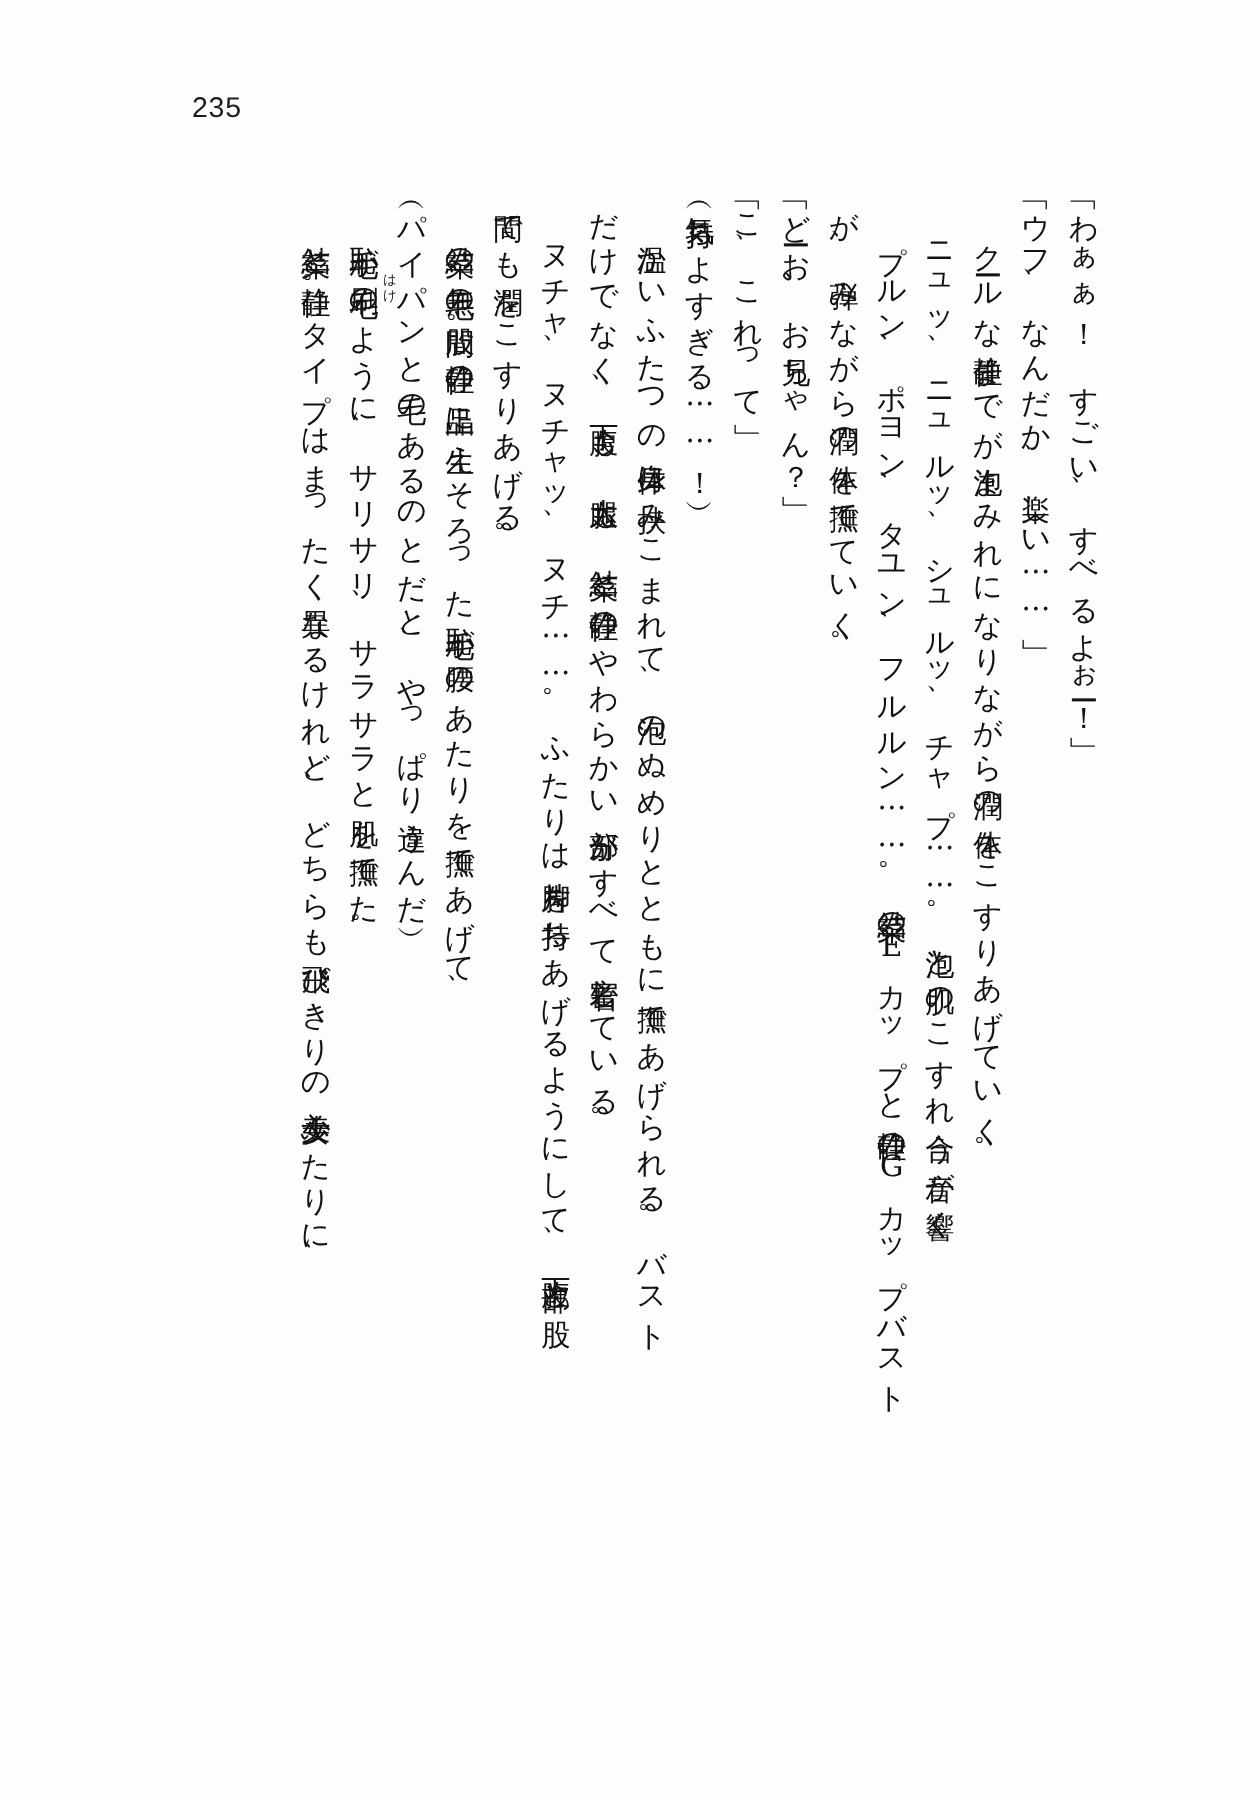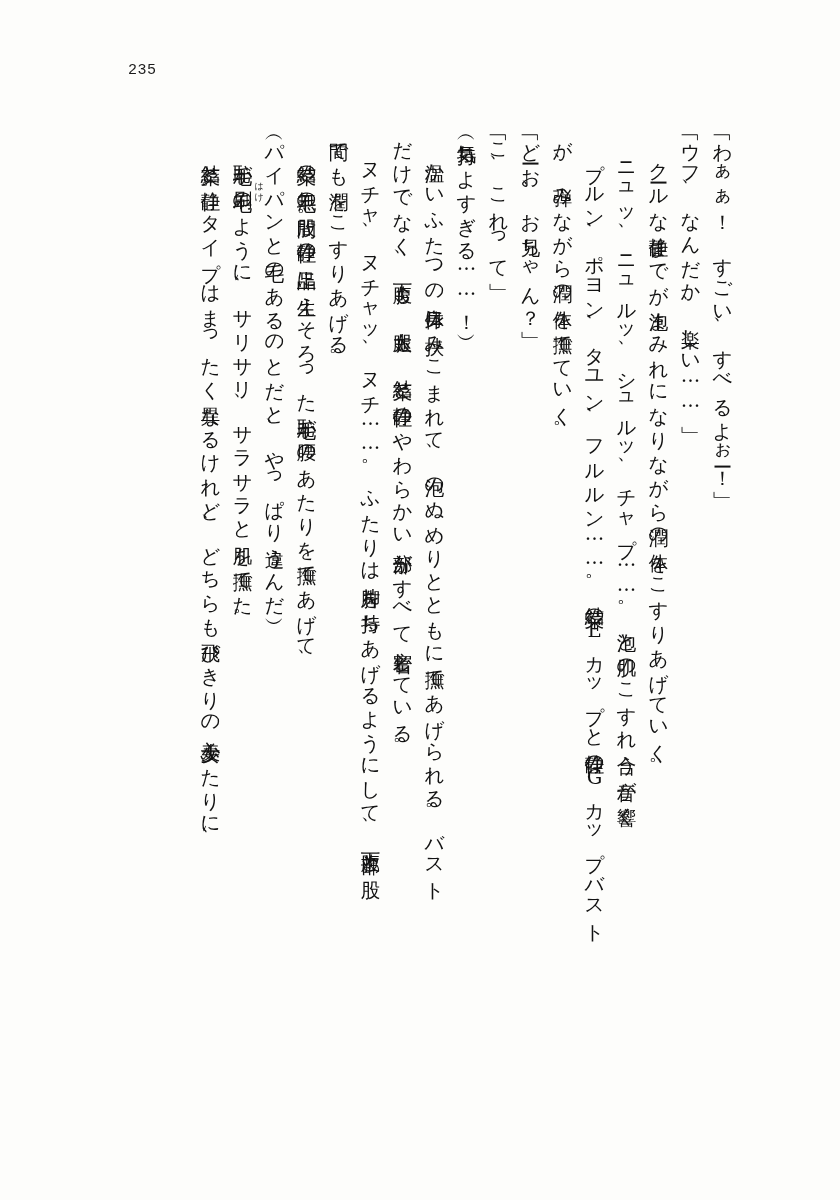--- a/index.html
+++ b/index.html
@@ -13,22 +13,22 @@
     height: 1200px;
     background: #fdfdfb;
     overflow: hidden;
     font-family: "DejaVu Serif", "Liberation Serif", serif;
     color: #141414;
   }
   .page-number {
     position: absolute;
     top: 62px;
     left: 128px;
-    font-size: 15px;
-    font-family: Liberation Mono, monospace;
+    font-size: 19px;
+    font-family: Liberation Sans, sans-serif;
     color: #1b1b1b;
     letter-spacing: 0.5px;
   }
   .text-block {
     position: absolute;
     top: 128px;
     right: 108px;
     height: 1010px;
     width: 620px;
     display: flex;

